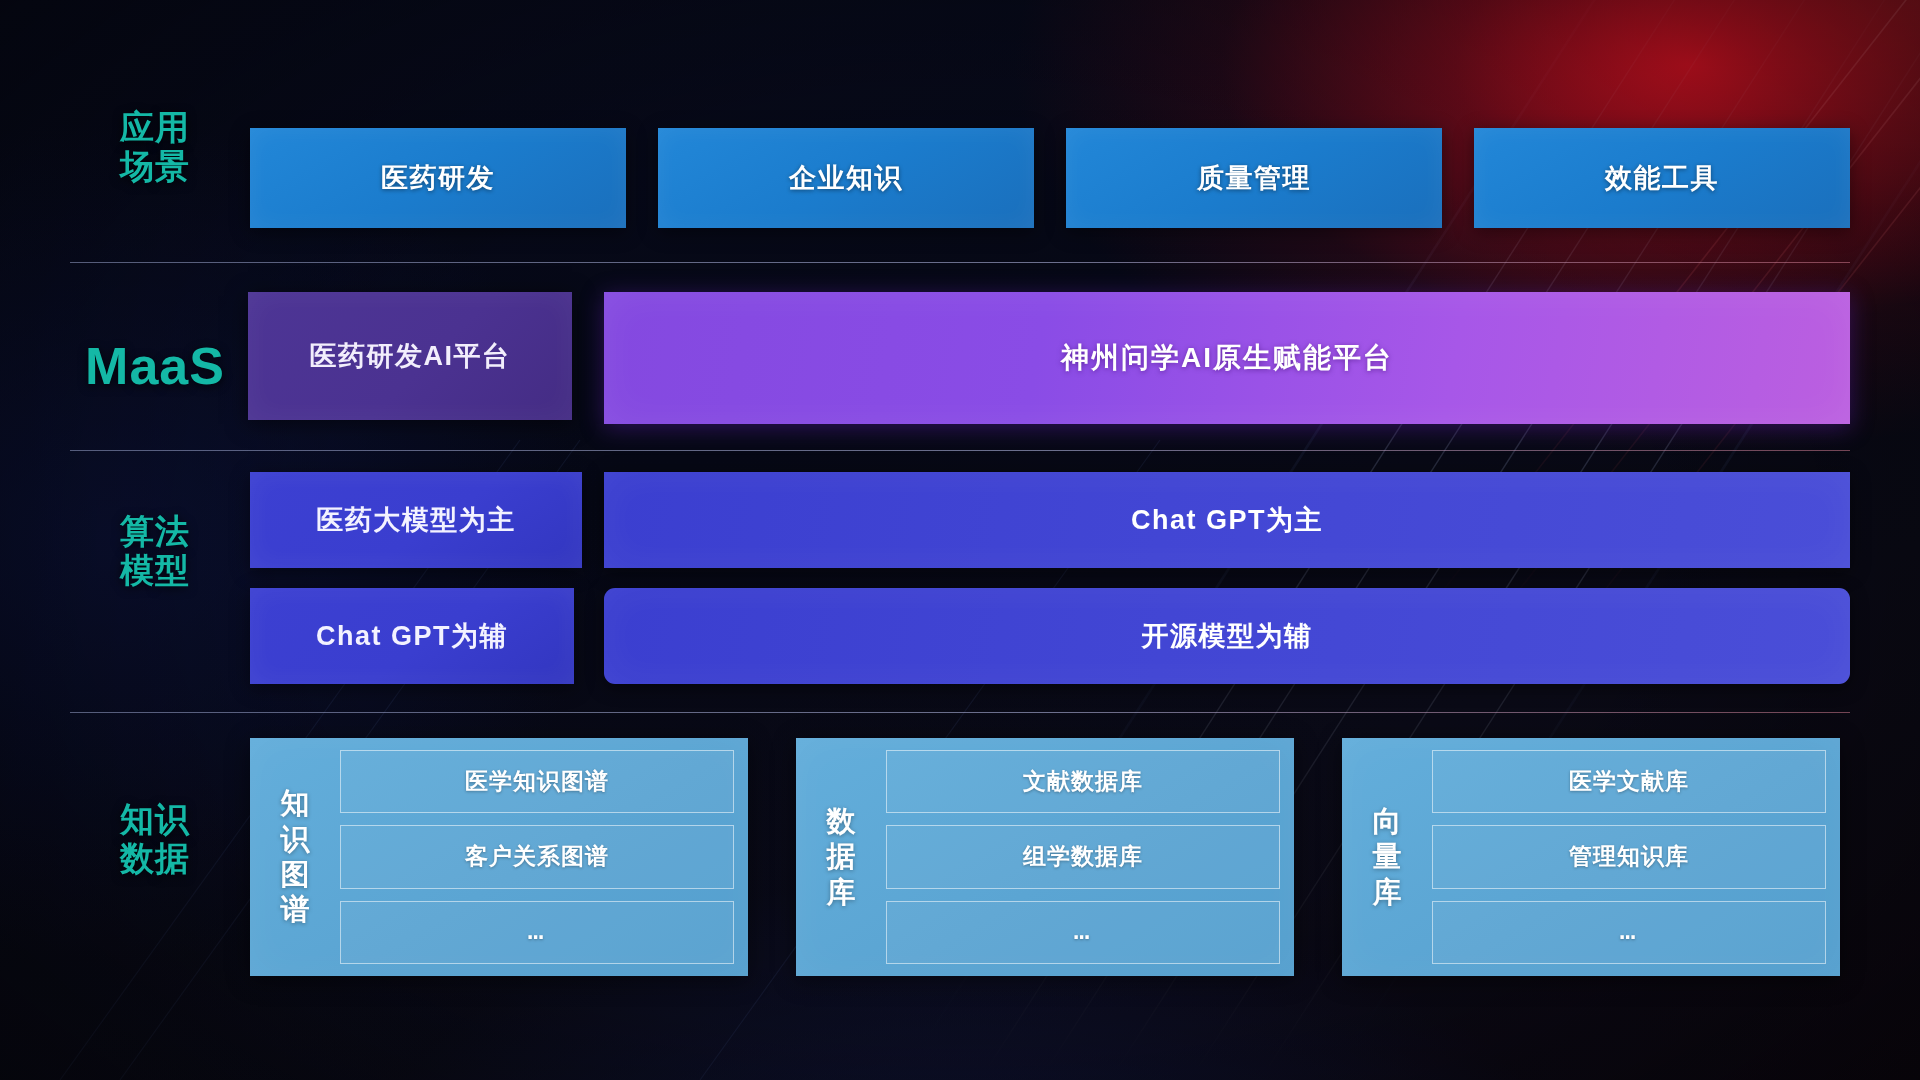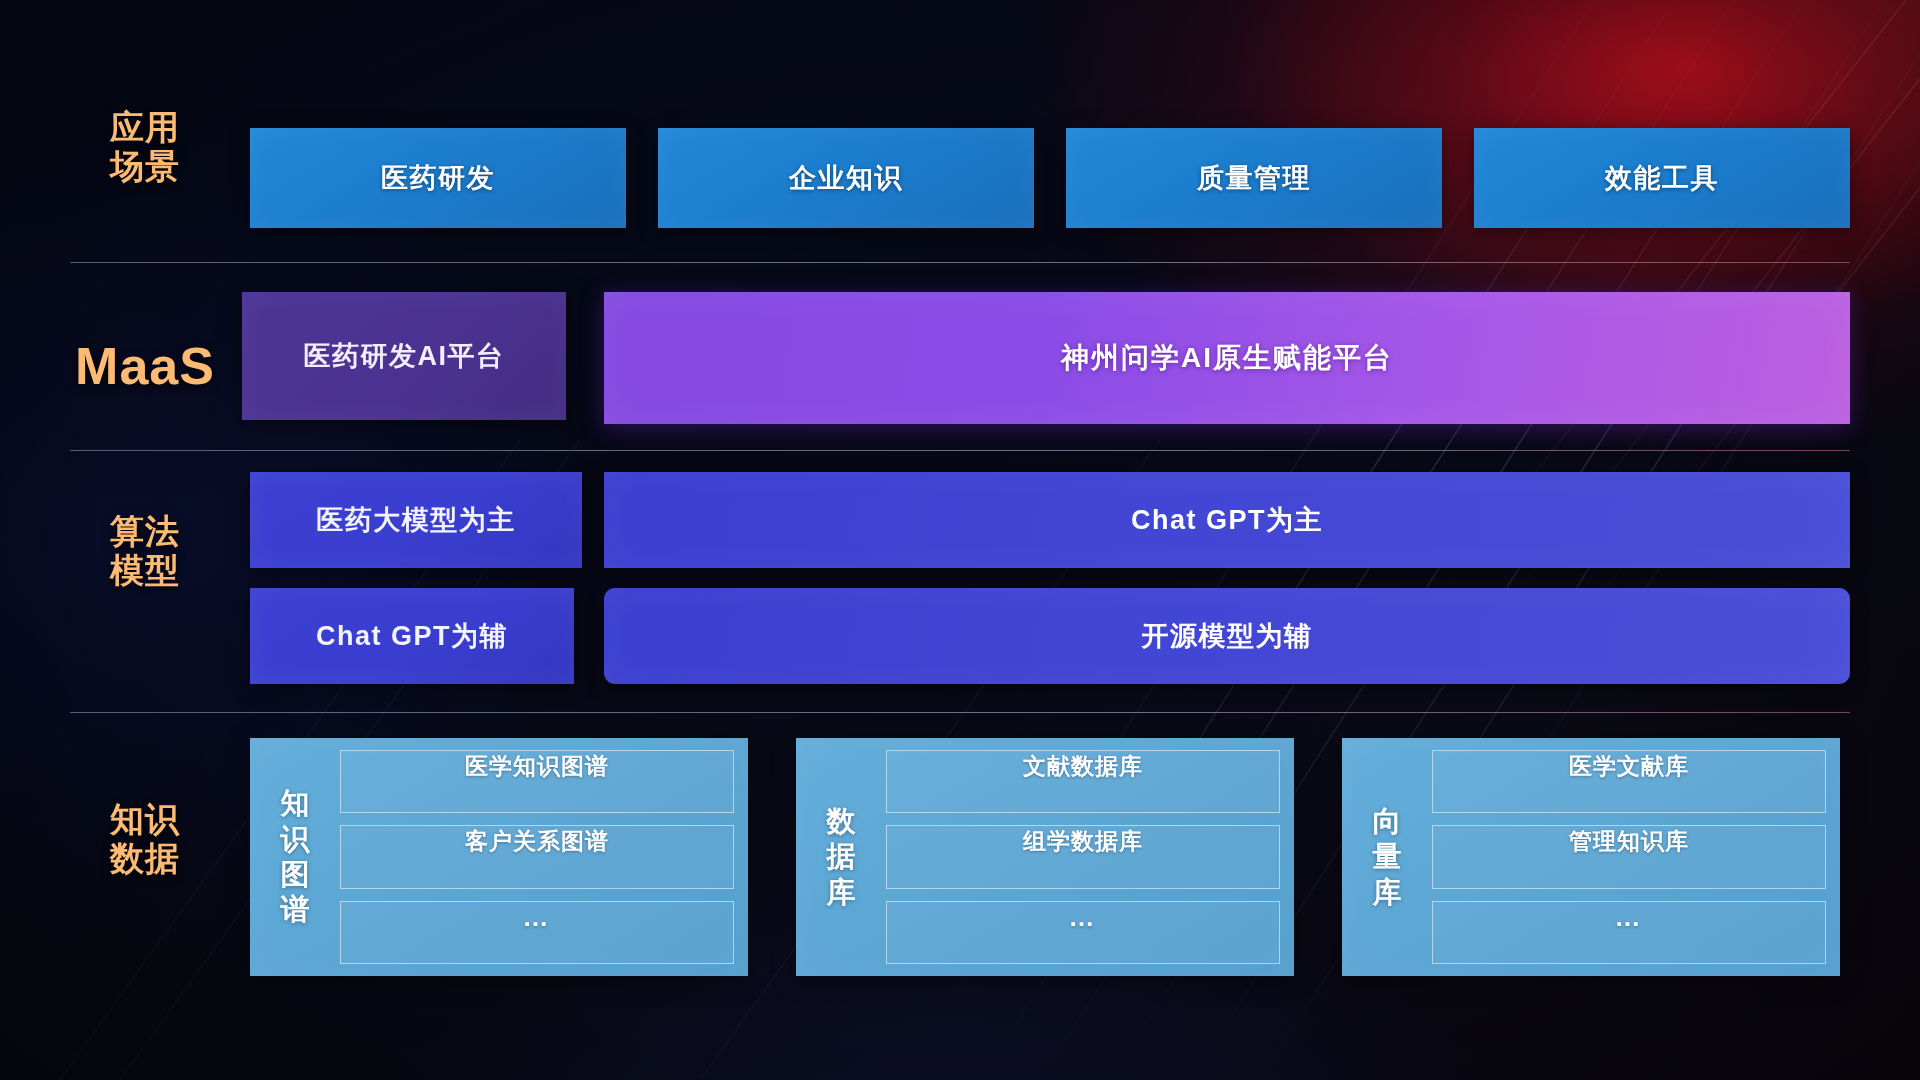--- a/index.html
+++ b/index.html
@@ -22,22 +22,22 @@
   .bg-streaks{position:absolute;inset:0;opacity:.55;}
   .bg-vig{position:absolute;inset:0;
     background:radial-gradient(ellipse 1400px 900px at 50% 50%, rgba(0,0,0,0) 45%, rgba(0,0,0,0.55) 100%);}
   .bg-noise{position:absolute;inset:0;opacity:.30;
     background-image:radial-gradient(rgba(255,255,255,.11) 0.6px, transparent 0.7px);
     background-size:4px 4px;}
   
   #sheet{position:absolute;inset:0;}
   .row{position:absolute;left:0;right:0;}
   .rowlabel{
-    position:absolute;left:60px;width:170px;text-align:center;
-    color:#fdba74;font-weight:bold;letter-spacing:1px;
+    position:absolute;left:70px;width:170px;text-align:center;
+    color:#14b8a6;font-weight:bold;letter-spacing:1px;
     line-height:1.16;text-shadow:0 2px 10px rgba(0,0,0,.8);
   }
   .divider{position:absolute;left:70px;right:70px;height:1px;
     background:linear-gradient(90deg,rgba(150,160,200,.55) 0%,rgba(170,175,215,.62) 55%,rgba(205,120,140,.55) 100%);}
 
   
   .scn-wrap{position:absolute;display:flex;gap:32px;}
   .scn{
     flex:1;height:100px;display:flex;align-items:center;justify-content:center;
     background:linear-gradient(150deg,#2287d8 0%,#1b7ccd 50%,#1a6fbc 100%);
@@ -80,25 +80,26 @@
     padding:12px 14px;box-sizing:border-box;
   }
   .kb-label{
     width:62px;flex:0 0 62px;display:flex;flex-direction:column;
     align-items:center;justify-content:center;
     color:#ffffff;font-size:29px;font-weight:bold;line-height:1.22;
     text-shadow:0 1px 4px rgba(0,0,0,.35);
   }
   .kb-items{flex:1;display:flex;flex-direction:column;justify-content:space-between;gap:12px;padding-left:14px;}
   .kb-item{
-    flex:1;display:flex;align-items:flex-start;justify-content:center;
+    flex:1;display:flex;align-items:center;justify-content:center;
     border:1px solid rgba(255,255,255,.52);
     color:#ffffff;font-size:23px;font-weight:bold;letter-spacing:1px;
     background:rgba(255,255,255,.045);
     text-shadow:0 1px 3px rgba(0,0,0,.3);
+    font-family:Liberation Mono, monospace;
   }
   .kb-item.dots{font-size:26px;letter-spacing:3px;}
 </style>
 </head>
 <body>
 
 <div id="bg">
   <div class="bg-base"></div>
   <svg class="bg-streaks" viewBox="0 0 1920 1080" preserveAspectRatio="none">
     <defs>
@@ -166,21 +167,21 @@
         </div>
     </div>
   </div>
 
   <div class="divider" style="top:262px;"></div>
 
   <div class="row" style="top:0;">
     <div class="rowlabel" style="top:336px;font-size:52px;">
       <div>MaaS</div>
     </div>
-    <div class="maas-small" style="left:242px;width:324px;top:292px;">
+    <div class="maas-small" style="left:248px;width:324px;top:292px;">
       <span>医药研发AI平台</span>
     </div>
     <div class="maas-wide" style="left:604px;right:70px;top:292px;">
       <span>神州问学AI原生赋能平台</span>
     </div>
   </div>
 
   <div class="divider" style="top:450px;"></div>
 
   <div class="row" style="top:0;">

